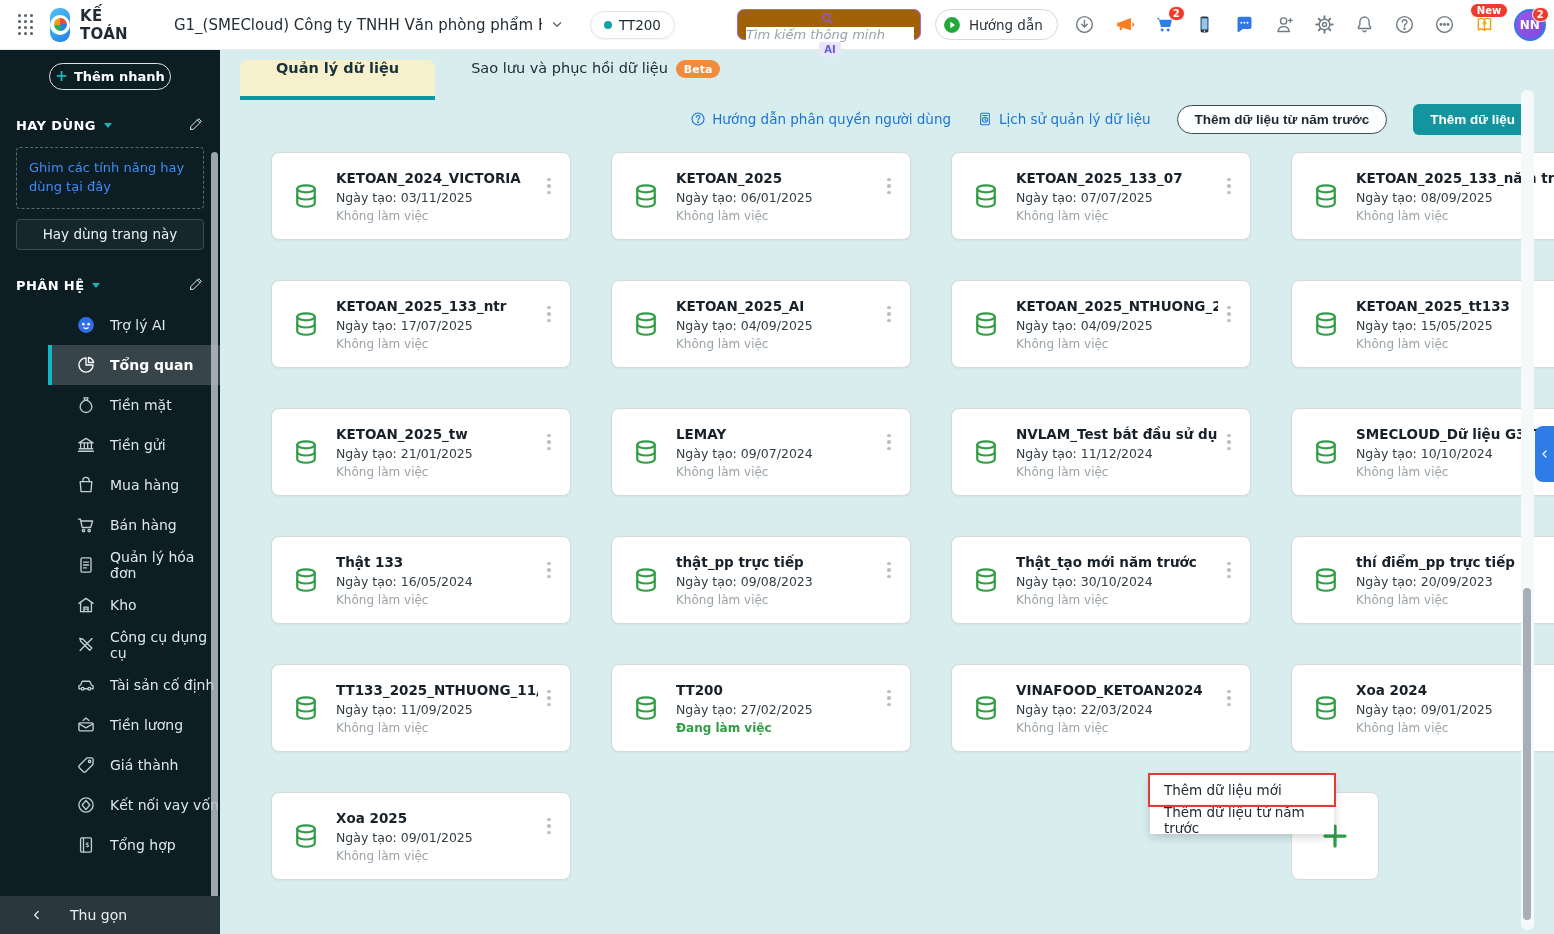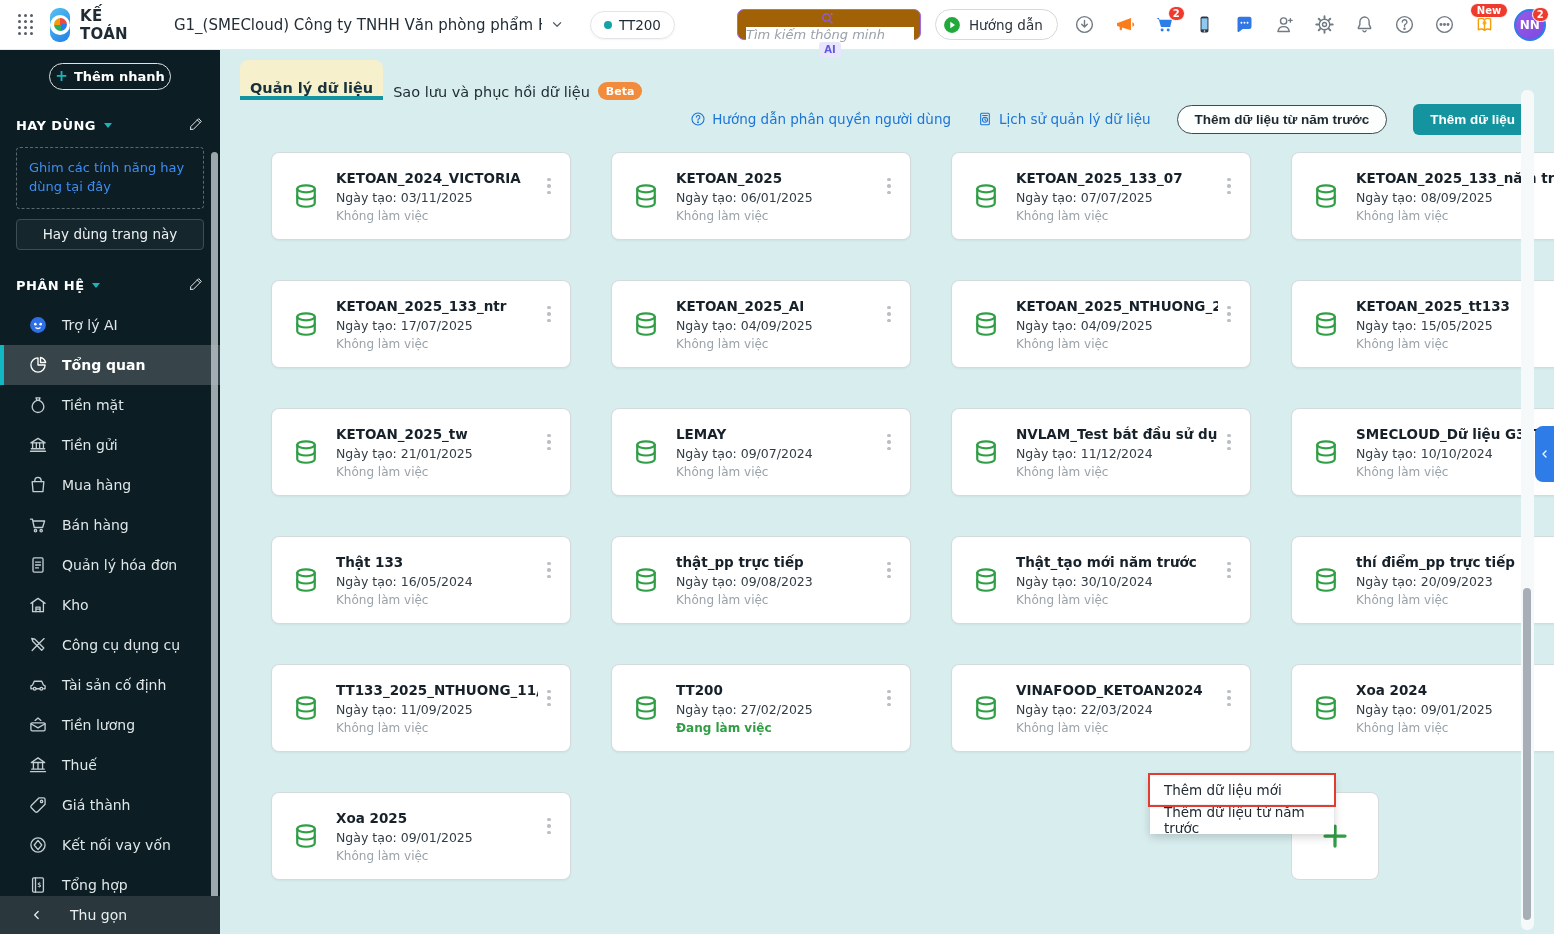--- a/index.html
+++ b/index.html
@@ -35,33 +35,33 @@
   .sidebar { position:absolute; top:50px; left:0; bottom:0; width:220px; background:#0c1d23; color:#e3eaec; z-index:20; }
   .side-scrollbar { position:absolute; right:2px; top:102px; height:786px; width:7px; border-radius:4px; background:#b6c0c4; opacity:.85; }
   .quick-add { margin:13px auto 0; width:122px; height:27px; border:1.5px solid #dfe4e7; border-radius:15px; display:flex; align-items:center; justify-content:center; gap:6px; font-size:13px; font-weight:bold; color:#fff; cursor:pointer; }
   .quick-add .plus { color:#19b5ba; font-weight:bold; font-size:15px; line-height:1; }
   .sec-head { display:flex; align-items:center; margin:26px 16px 0 16px; font-size:13px; font-weight:bold; letter-spacing:.4px; color:#fff; }
   .sec-head .caret { width:0; height:0; border-left:4.5px solid transparent; border-right:4.5px solid transparent; border-top:5.5px solid #19b5ba; margin-left:8px; }
   .sec-head .pencil { margin-left:auto; cursor:pointer; }
   .sec-head .pencil svg { width:16px; height:16px; stroke:#dfe5e7; stroke-width:1.5; fill:none; stroke-linecap:round; stroke-linejoin:round; }
   .pin-box { margin:12px 16px 0; border:1px dashed #5a696f; border-radius:4px; padding:11px 12px; font-size:13px; line-height:1.45; color:#3f8df5; cursor:pointer; }
   .fav-btn { margin:10px 16px 8px; height:31px; border:1px solid #3d4d53; border-radius:4px; background:#15262c; display:flex; align-items:center; justify-content:center; font-size:13.5px; color:#eef2f3; cursor:pointer; }
-  .side-nav { margin-top:10px; }
+  .side-nav { margin-top:10px;margin-left:48px; }
   .side-item { height:40px; display:flex; align-items:center; gap:14px; padding-left:24px; font-size:14px; color:#dfe7e9; cursor:pointer; border-left:4px solid transparent; }
   .side-item .s-icon { width:20px; height:20px; display:flex; }
   .side-item .s-icon svg { width:20px; height:20px; stroke:#c3ced2; fill:none; stroke-width:1.6; stroke-linecap:round; stroke-linejoin:round; }
   .side-item.active { background:#37454a; border-left-color:#12b7c6; font-weight:bold; color:#fff; }
   .side-item.active .s-icon svg { stroke:#fff; }
   .collapse-bar { position:absolute; left:0; right:0; bottom:0; height:38px; background:#2a383d; display:flex; align-items:center; gap:26px; padding-left:30px; font-size:14px; color:#e8eef0; cursor:pointer; }
   .collapse-bar svg { width:14px; height:14px; stroke:#e8eef0; stroke-width:2.2; fill:none; stroke-linecap:round; stroke-linejoin:round; }
 
   
   .main { position:absolute; top:50px; left:220px; right:0; bottom:0; background:#d8edee; }
   .tabbar { display:flex; align-items:flex-end; padding-left:20px; margin-top:10px; height:40px; }
-  .tab { height:40px; display:flex; align-items:flex-end; padding:0 10px; font-size:14.5px; cursor:pointer; gap:8px;margin-top:24px; }
+  .tab { height:40px; display:flex; align-items:flex-start; padding:0 36px; font-size:14.5px; cursor:pointer; gap:8px;margin-top:24px; }
   .tab.active { background:#f7f0cd; border-radius:8px 8px 0 0; border-bottom:4px solid #14949e; font-weight:bold; color:#17323a; }
   .beta { background:#f28b3b; color:#fff; font-size:11px; font-weight:bold; border-radius:9px; padding:2.5px 8px; }
   .toolbar { display:flex; align-items:center; justify-content:flex-end; gap:26px; height:38px; padding-right:22px; }
   .tool-link { display:flex; align-items:flex-start; gap:6px; color:#1b74d6; font-size:13.5px; cursor:pointer; }
   .tool-link svg { width:16px; height:16px; stroke:#1b74d6; fill:none; stroke-width:1.6; stroke-linecap:round; stroke-linejoin:round; }
   .btn-outline { border:1.5px solid #3c4a51; background:#fdfefe; border-radius:16px; height:29px; padding:0 17px; font-size:13.5px; font-weight:bold; color:#1d282f; display:flex; align-items:center; cursor:pointer; }
   .btn-teal { background:#14949e; border:none; border-radius:6px; height:31px; padding:0 17px; font-size:13.5px; font-weight:bold; color:#fff; display:flex; align-items:center; cursor:pointer; }
 
   
   .grid { margin:14px 0 0 51px; display:grid; grid-template-columns:300px 300px 300px 88px; column-gap:24px; row-gap:26px;gap:40px; }
@@ -354,29 +354,20 @@
               <rect x="3.5" y="9.5" width="17" height="9.5" rx="1.5"></rect>
               <path d="M3.5 10.5l8.5 5 8.5-5"></path>
               <path d="M8.5 6.5L12 3.5l3.5 3"></path>
             </svg>
           </span>
           <span class="s-label">Tiền lương</span>
         </div>
         <div class="side-item">
           <span class="s-icon">
             <svg viewBox="0 0 24 24">
-              <path d="M4 9h16L12 3.5z"></path>
-              <path d="M6.5 9v8M12 9v8M17.5 9v8M4.5 17h15M3 20h18"></path>
-            </svg>
-          </span>
-          <span class="s-label">Thuế</span>
-        </div>
-        <div class="side-item">
-          <span class="s-icon">
-            <svg viewBox="0 0 24 24">
               <path d="M13 3.5h5.5a2 2 0 0 1 2 2V11l-9 9a2 2 0 0 1-2.8 0L4 15.3a2 2 0 0 1 0-2.8z"></path>
               <circle cx="16.3" cy="7.7" r="1.4"></circle>
             </svg>
           </span>
           <span class="s-label">Giá thành</span>
         </div>
         <div class="side-item">
           <span class="s-icon">
             <svg viewBox="0 0 24 24">
               <circle cx="12" cy="12" r="8.5"></circle>

